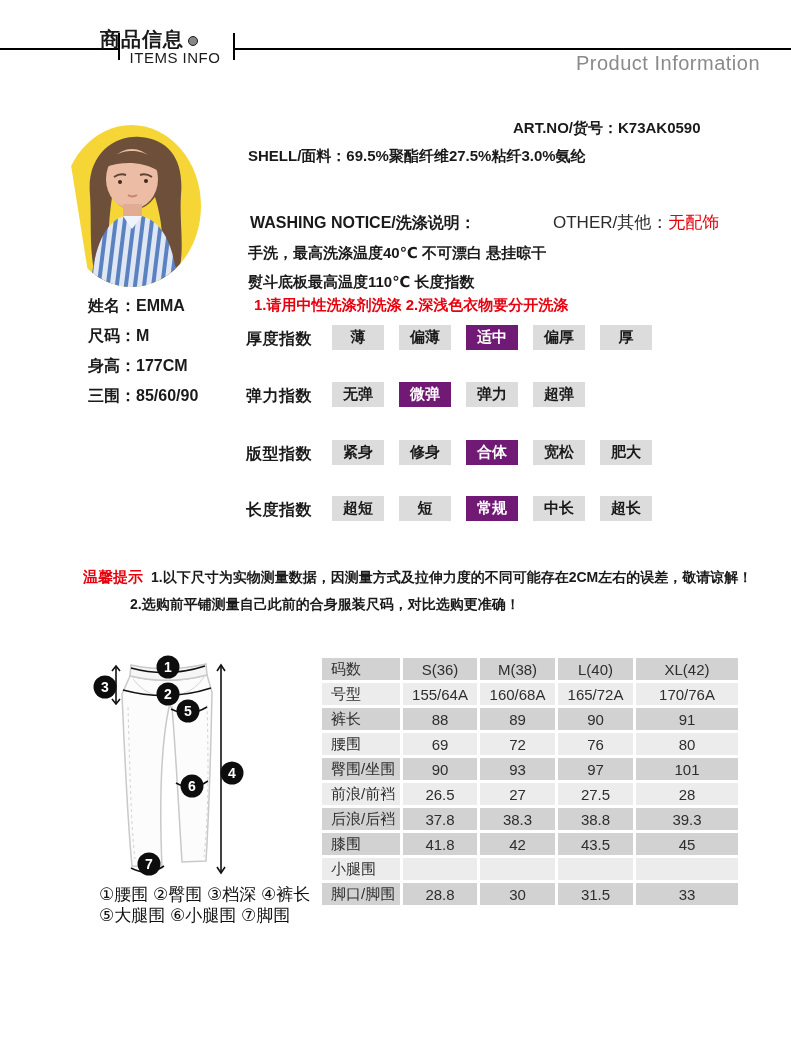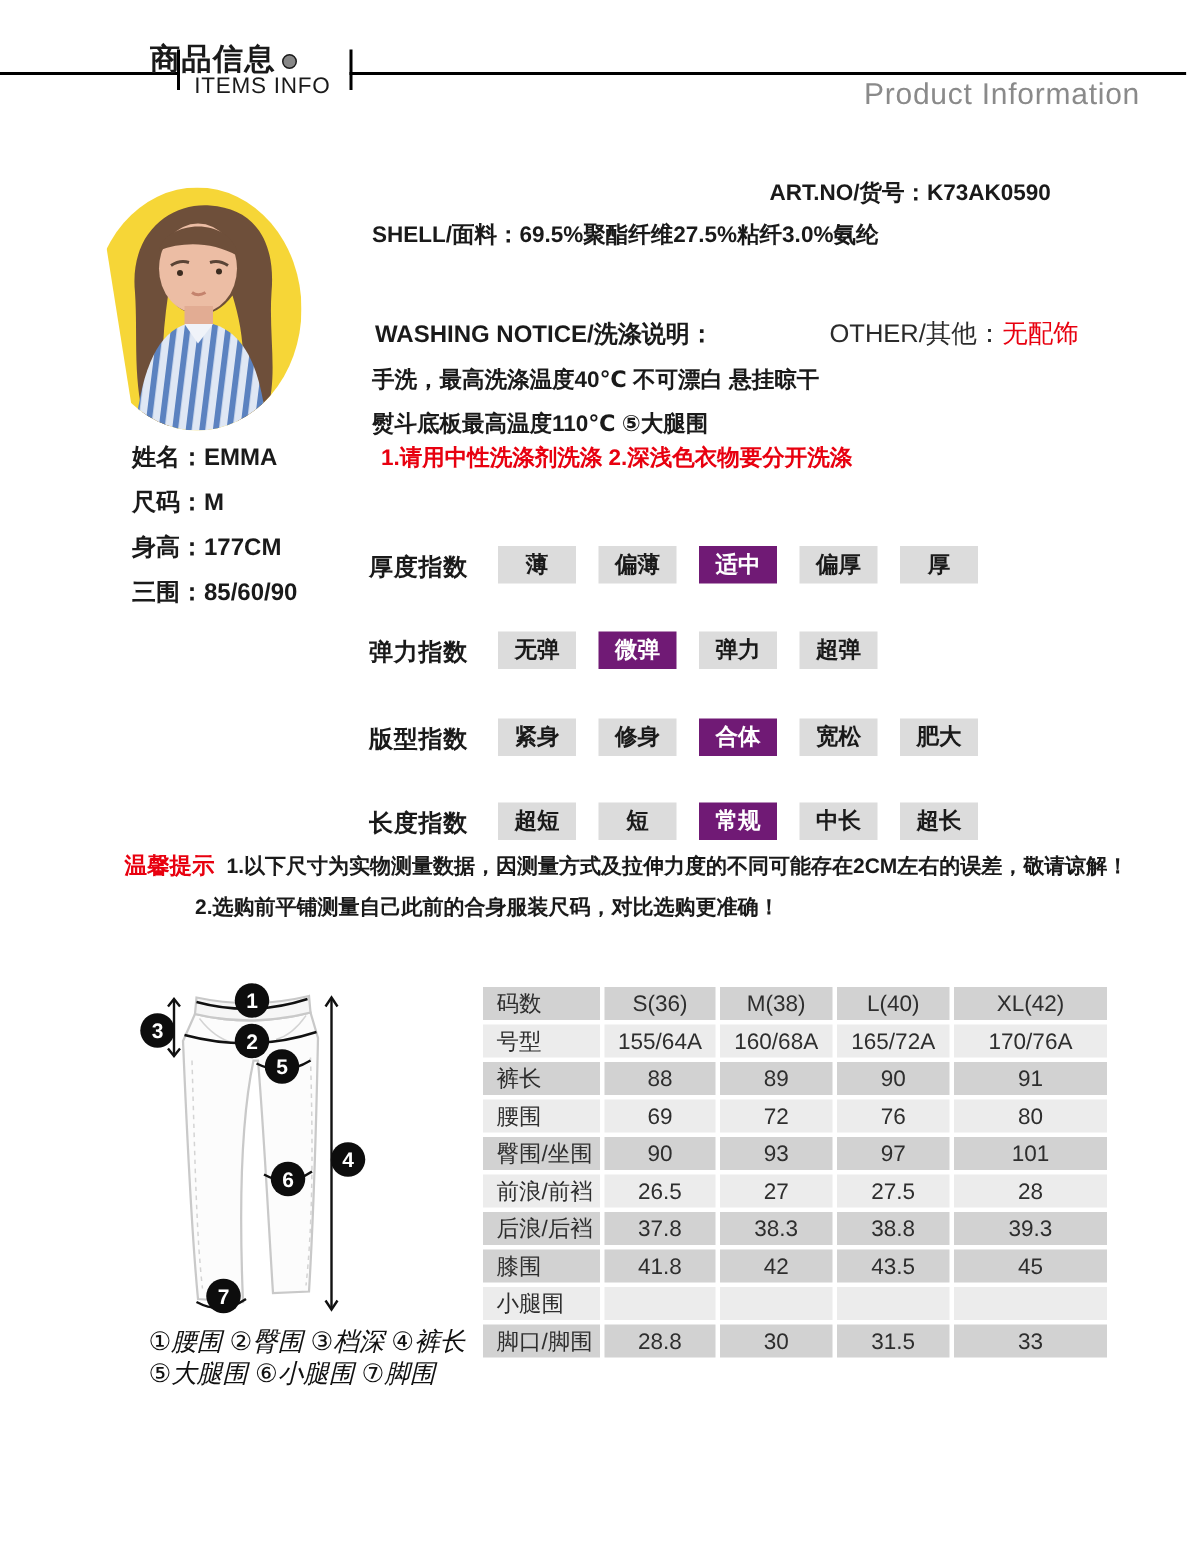--- a/index.html
+++ b/index.html
@@ -29,34 +29,34 @@
   .brand{left:252px;top:119px;}
   .artno{left:513px;top:119px;}
   .shell{left:248px;top:147px;}
   .wash-title{left:250px;top:213px;font-size:16px;font-weight:bold;}
   .other{left:553px;top:211px;font-size:17px;font-weight:400;color:#2b2b2b;}
   .red{color:var(--red);}
   .wash1{left:248px;top:244px;}
   .wash2{left:248px;top:273px;}
   .wash-warn{left:254px;top:296px;color:var(--red);}
   
-  .idx-row{position:absolute;left:0;width:791px;height:25px;margin-top:39px;}
+  .idx-row{position:absolute;left:0;width:791px;height:25px;}
   .idx-row.r0{top:325px;} .idx-row.r1{top:382px;} .idx-row.r2{top:440px;} .idx-row.r3{top:496px;}
   .idx-label{position:absolute;left:246px;top:4px;font-size:16px;font-weight:bold;letter-spacing:.5px;}
   .idx-opts{position:absolute;left:332px;top:0;display:flex;gap:15px;}
   .opt{width:52px;height:25px;background:var(--optbg);display:flex;align-items:center;
        justify-content:center;font-size:15px;font-weight:bold;}
   .opt.sel{background:#701a75;color:#fff;}
   
   .tips1{left:83px;top:568px;font-size:14px;font-weight:bold;}
   .tips1 .red{margin-right:8px;font-size:15px;}
   .tips2{left:130px;top:596px;font-size:14px;font-weight:bold;}
   
   .diagram{position:absolute;left:85px;top:645px;width:220px;height:290px;}
-  .legend{position:absolute;left:99px;top:884px;font-size:17px;line-height:21px;color:#111;white-space:nowrap;font-style:italic;}
+  .legend{position:absolute;left:99px;top:884px;font-size:17px;line-height:21px;color:#111;white-space:nowrap;}
   
   .size-table{position:absolute;left:319px;top:655px;border-collapse:separate;border-spacing:3px;table-layout:fixed;}
   .size-table td{height:22px;font-size:15px;font-weight:normal;color:#2e2e2e;text-align:center;
                  padding:0;overflow:hidden;white-space:nowrap;}
   .size-table td.lbl{text-align:left;padding-left:9px;}
   .size-table tr.dark td{background:var(--rowdark);}
   .size-table tr.light td{background:var(--rowlight);}
 </style>
 </head>
 <body>
@@ -99,21 +99,21 @@
       <div>身高：177CM</div>
       <div>三围：85/60/90</div>
     </div>
 
   <div class="abs b15 artno"><span>ART.NO/货号：</span><span>K73AK0590</span></div>
   <div class="abs b15 shell"><span>SHELL/面料：</span><span>69.5%聚酯纤维27.5%粘纤3.0%氨纶</span></div>
 
   <div class="abs other"><span>OTHER/其他：</span><span class="red">无配饰</span></div>
   <div class="abs wash-title">WASHING NOTICE/洗涤说明：</div>
   <div class="abs b15 wash1">手洗，最高洗涤温度40℃ 不可漂白 悬挂晾干</div>
-  <div class="abs b15 wash2">熨斗底板最高温度110℃ ⑤大腿围</div>
+  <div class="abs b15 wash2">熨斗底板最高温度110℃ 长度指数</div>
   <div class="abs b15 wash-warn">1.请用中性洗涤剂洗涤 2.深浅色衣物要分开洗涤</div>
 
   <div>
       <div class="idx-row r0">
         <span class="idx-label">厚度指数</span>
         <div class="idx-opts">
           <div class="opt">薄</div>
           <div class="opt">偏薄</div>
           <div class="opt sel">适中</div>
           <div class="opt">偏厚</div>

